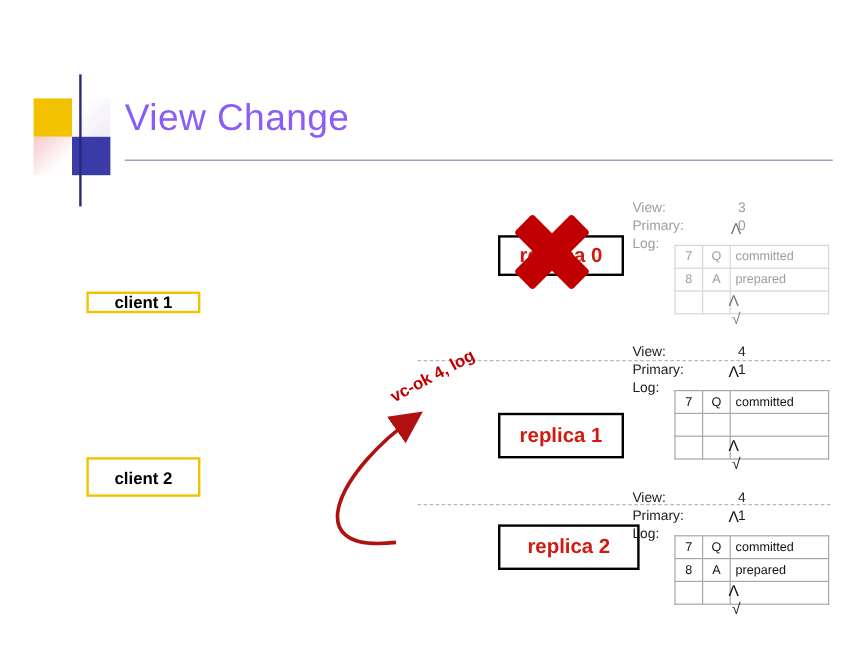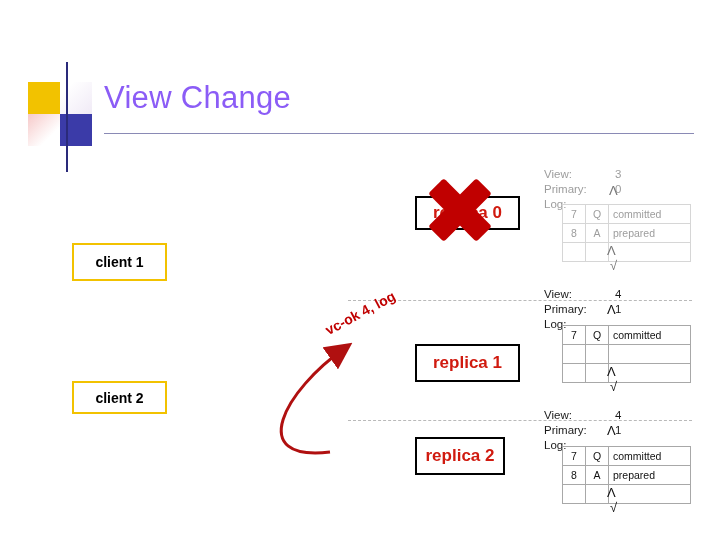--- a/index.html
+++ b/index.html
@@ -21,40 +21,40 @@
   .title-rule{position:absolute;left:104px;top:133px;width:590px;height:1px;background:#8a8ab5;}
 
   
   .box{position:absolute;box-sizing:border-box;background:#ffffff;display:flex;
      align-items:center;justify-content:center;font-weight:bold;}
   .replica{border:2px solid #000000;color:#d01a0f;font-size:17px;}
   .client{border:2px solid #f2c200;color:#000000;font-size:14px;}
 
   #replica0{left:415px;top:196px;width:105px;height:34px;}
   #replica1{left:415px;top:316px;width:105px;height:38px;margin-top:28px;}
-  #replica2{left:415px;top:437px;width:90px;height:38px;}
-  #client1{left:72px;top:243px;width:95px;height:38px;}
+  #replica2{left:415px;top:437px;width:118px;height:38px;}
+  #client1{left:72px;top:243px;width:95px;height:18px;}
   #client2{left:72px;top:381px;width:95px;height:33px;}
 
   
   .xmark{position:absolute;left:418px;top:168px;width:84px;height:84px;}
   .xmark span{position:absolute;left:50%;top:50%;width:68px;height:22px;background:#c00000;
      border-radius:3px;}
   .xmark span.a{transform:translate(-50%,-50%) rotate(45deg);}
   .xmark span.b{transform:translate(-50%,-50%) rotate(-45deg);}
 
   
   .dashline{position:absolute;height:0;border-top:1px dashed #b9b9b9;}
   #dash1{left:348px;top:300px;width:344px;}
   #dash2{left:348px;top:420px;width:344px;}
 
   
   .state{position:absolute;font-size:11.5px;}
   .state .row{position:relative;height:15px;}
-  .state .lbl{position:absolute;left:17px;}
+  .state .lbl{position:absolute;left:0;}
   .state .val{position:absolute;left:88px;}
   .state.grey .lbl,.state.grey .val{color:#9d9d9d;}
   .state.dark .lbl,.state.dark .val{color:#1a1a1a;}
 
   #state0{left:527px;top:168px;}
   #state1{left:527px;top:288px;}
   #state2{left:527px;top:409px;}
 
   
   .logtbl{position:absolute;border-collapse:collapse;font-size:10.5px;}

